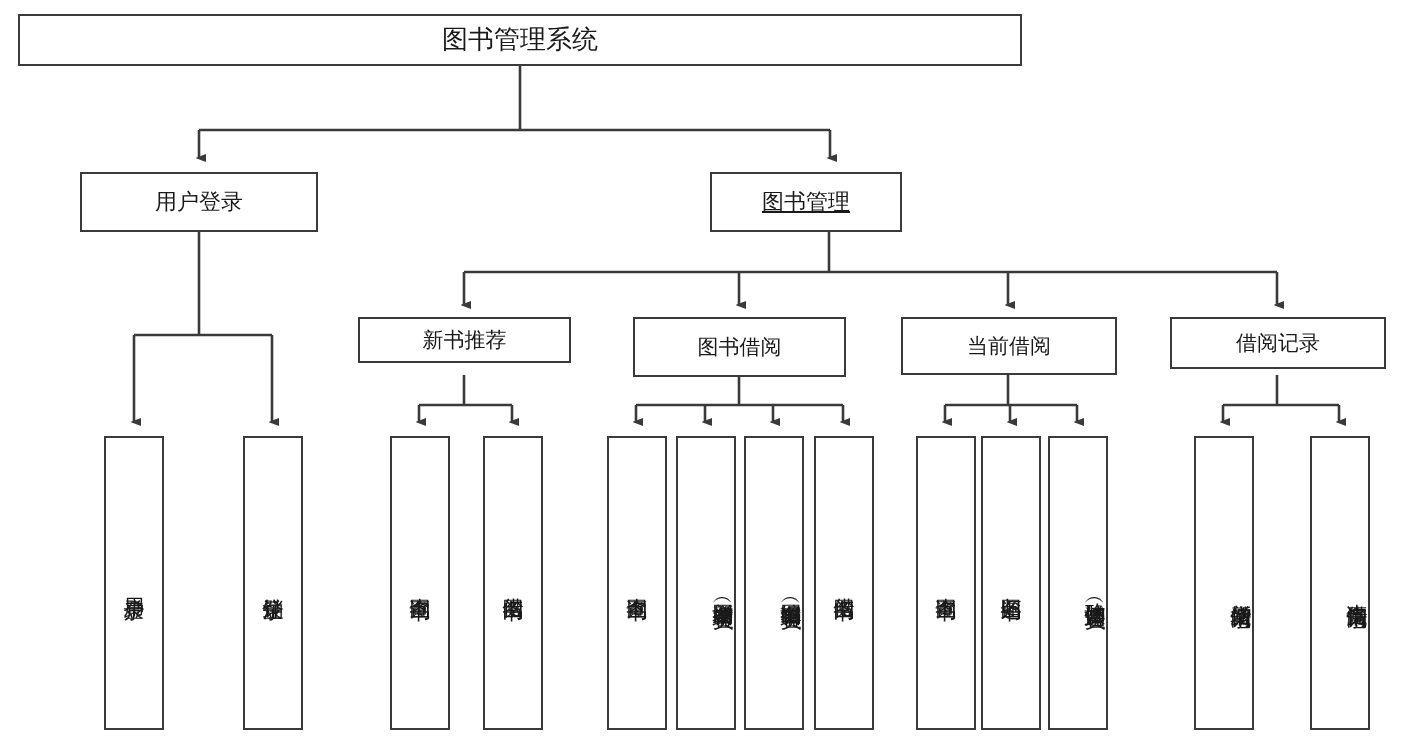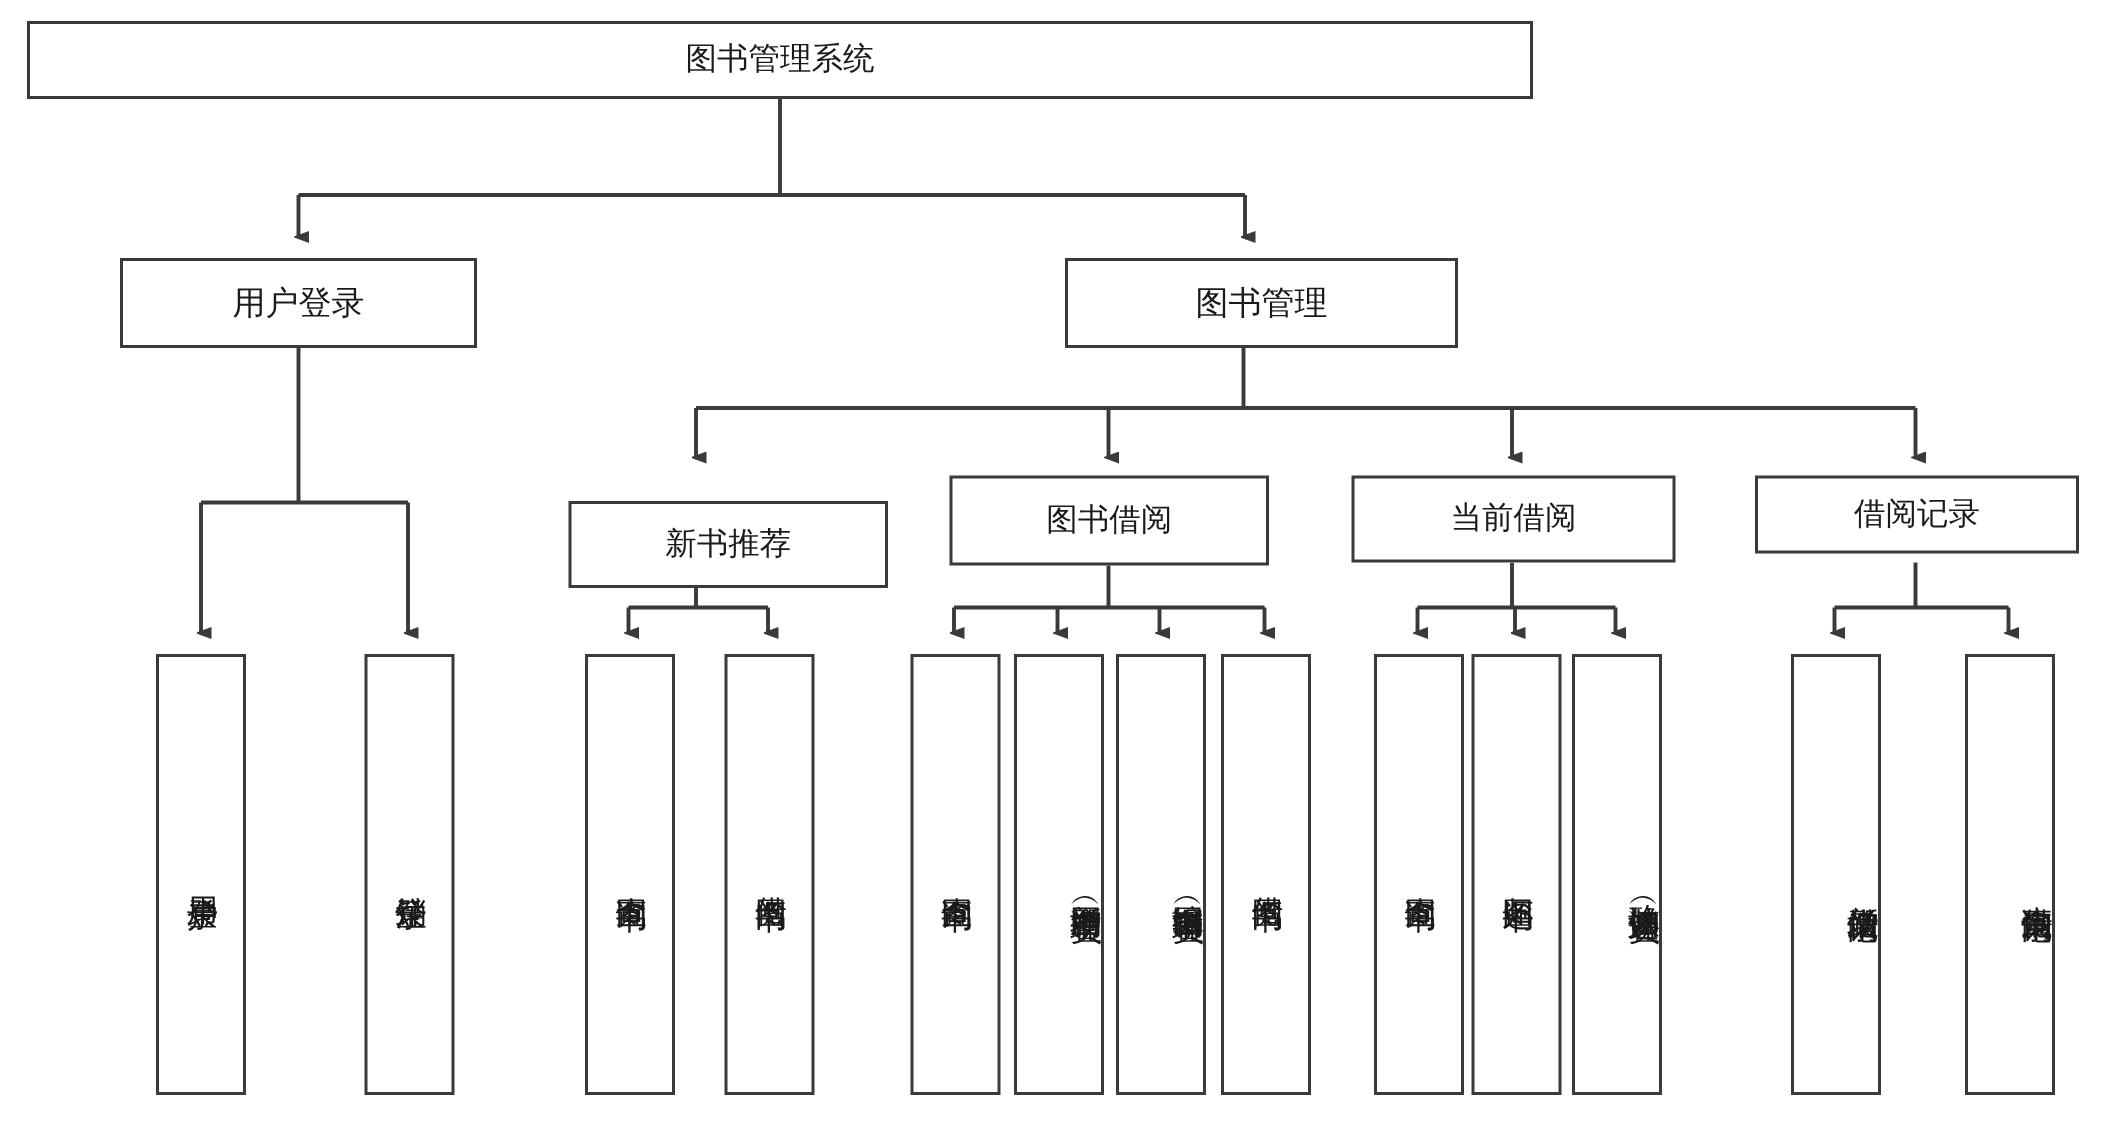--- a/index.html
+++ b/index.html
@@ -22,21 +22,21 @@
     box-sizing: border-box;
     border: 2px solid #3a3a3a;
     background: #ffffff;
     display: flex;
     align-items: center;
     justify-content: center;
     color: #1a1a1a;
     line-height: 1.05;
   }
   .node.wide {
-    font-size: 21px;
+    font-size: 26px;
   }
   .node.level1 {
     font-size: 22px;
   }
   .node.level2 {
     font-size: 21px;
   }
   .node.leaf {
     font-size: 21px;
     writing-mode: vertical-rl;
@@ -124,25 +124,25 @@
     </g>
   </svg>
 
   <div class="node wide" style="left:18px; top:14px; width:1004px; height:52px;">
     <span>图书管理系统</span>
   </div>
 
   <div class="node level1" style="left:80px; top:172px; width:238px; height:60px;">
     <span>用户登录</span>
   </div>
-  <div class="node level1" style="left:710px; top:172px; width:262px; height:60px;">
+  <div class="node level1" style="left:710px; top:172px; width:192px; height:60px;text-decoration:underline;">
     <span>图书管理</span>
   </div>
 
-  <div class="node level2" style="left:358px; top:334px; width:213px; height:58px;margin-left:21px;">
+  <div class="node level2" style="left:358px; top:317px; width:213px; height:46px;">
     <span>新书推荐</span>
   </div>
   <div class="node level2" style="left:633px; top:317px; width:213px; height:60px;">
     <span>图书借阅</span>
   </div>
   <div class="node level2" style="left:901px; top:317px; width:216px; height:58px;justify-content:center;">
     <span>当前借阅</span>
   </div>
   <div class="node level2" style="left:1170px; top:317px; width:216px; height:52px;text-align:center;">
     <span>借阅记录</span>

